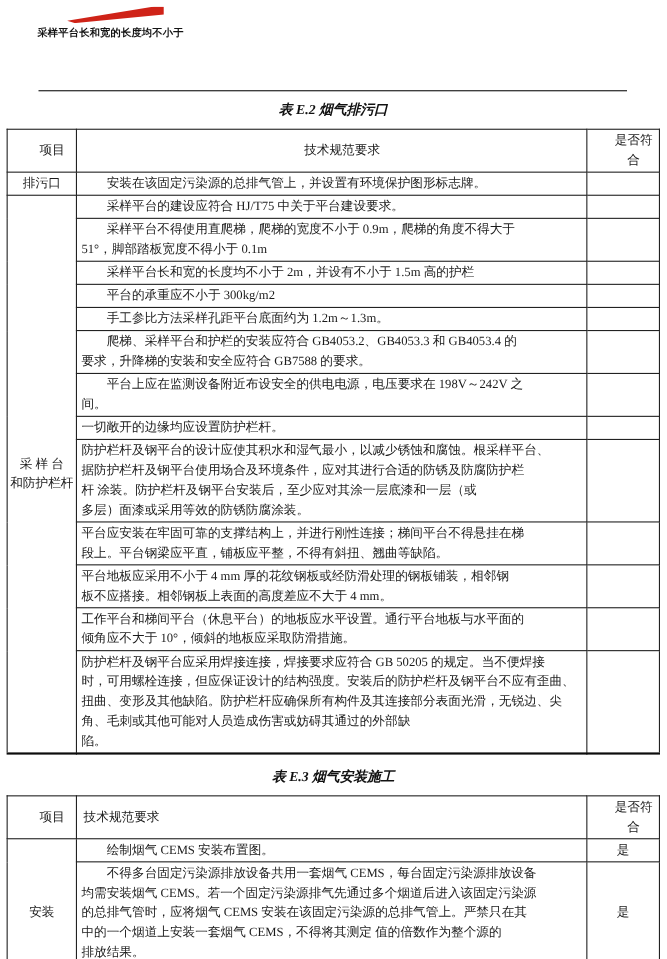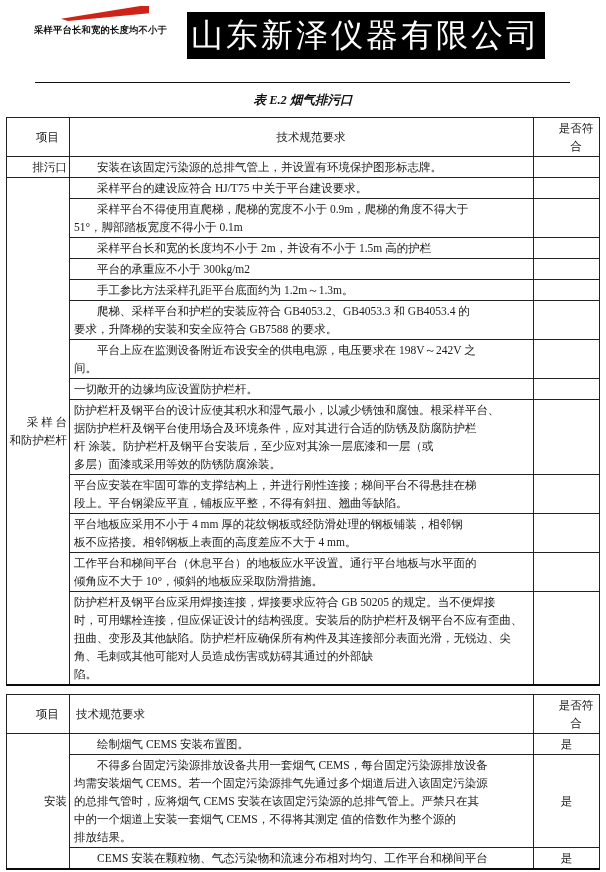--- a/index.html
+++ b/index.html
@@ -44,38 +44,37 @@
     border-collapse:collapse; table-layout:fixed; width:594px;
     margin:8px 0 0 6px;
     border:1px solid #222; border-bottom:2.2px solid #0c0c0c;
     font-size:11.5px;
   }
   th, td { border:1px solid #222; line-height:18px; padding:1px 4px; }
   th { font-weight:normal; text-align:center;padding-left:23px; }
   th.col-item, td.col-item { width:63px; }
   th.col-comply, td.col-comply { width:66px; }
   td.col-item {
-    text-align:right; vertical-align:middle; white-space:pre-line; padding:1px 2px;
+    text-align:center; vertical-align:middle; white-space:pre-line; padding:1px 2px;
   }
   td.col-comply { text-align:center; vertical-align:middle; }
   td.col-req { white-space:pre-line; vertical-align:middle; }
   td.col-req.indent { text-indent:23px; }
   th.col-req.left { text-align:left; padding-left:6px; }
 </style>
 </head>
 <body>
 
 <div class="page">
 
   <div class="header">
     <div class="logo">
       <div class="swoosh"></div>
       <div class="tagline">采样平台长和宽的长度均不小于</div>
     </div>
-    <div class="banner">山东新泽仪器有限公司</div>
   </div>
 
   <div class="rule"></div>
 
   <div class="tbl-title">表 E.2  烟气排污口</div>
 
   <table class="doc-table">
     <thead>
       <tr>
         <th class="col-item">项目</th>
@@ -152,20 +151,21 @@
           <td class="col-req">防护栏杆及钢平台应采用焊接连接，焊接要求应符合 GB 50205 的规定。当不便焊接
 时，可用螺栓连接，但应保证设计的结构强度。安装后的防护栏杆及钢平台不应有歪曲、
 扭曲、变形及其他缺陷。防护栏杆应确保所有构件及其连接部分表面光滑，无锐边、尖
 角、毛刺或其他可能对人员造成伤害或妨碍其通过的外部缺
 陷。</td>
           <td class="col-comply"></td>
         </tr>
       </tbody>
   </table>
 
+  <div class="tbl-title second">表 E.3 烟气安装施工</div>
 
   <table class="doc-table">
     <thead>
       <tr>
         <th class="col-item">项目</th>
         <th class="col-req left">技术规范要求</th>
         <th class="col-comply">是否符合</th>
       </tr>
     </thead>
     <tbody id="tbody-e3">

